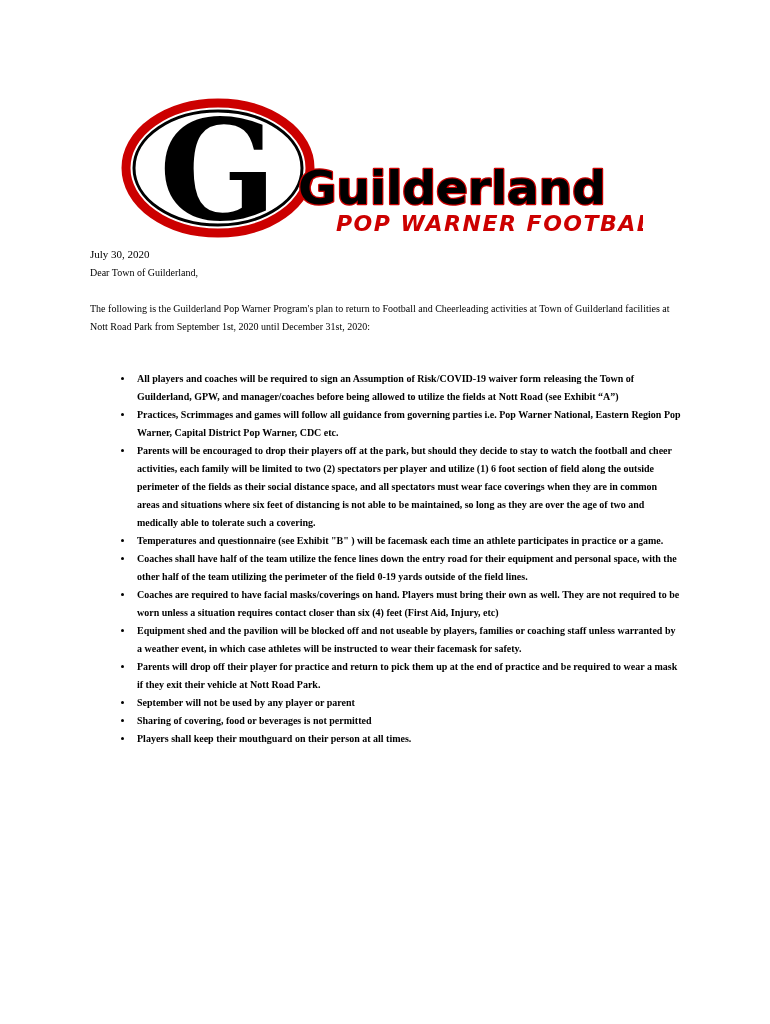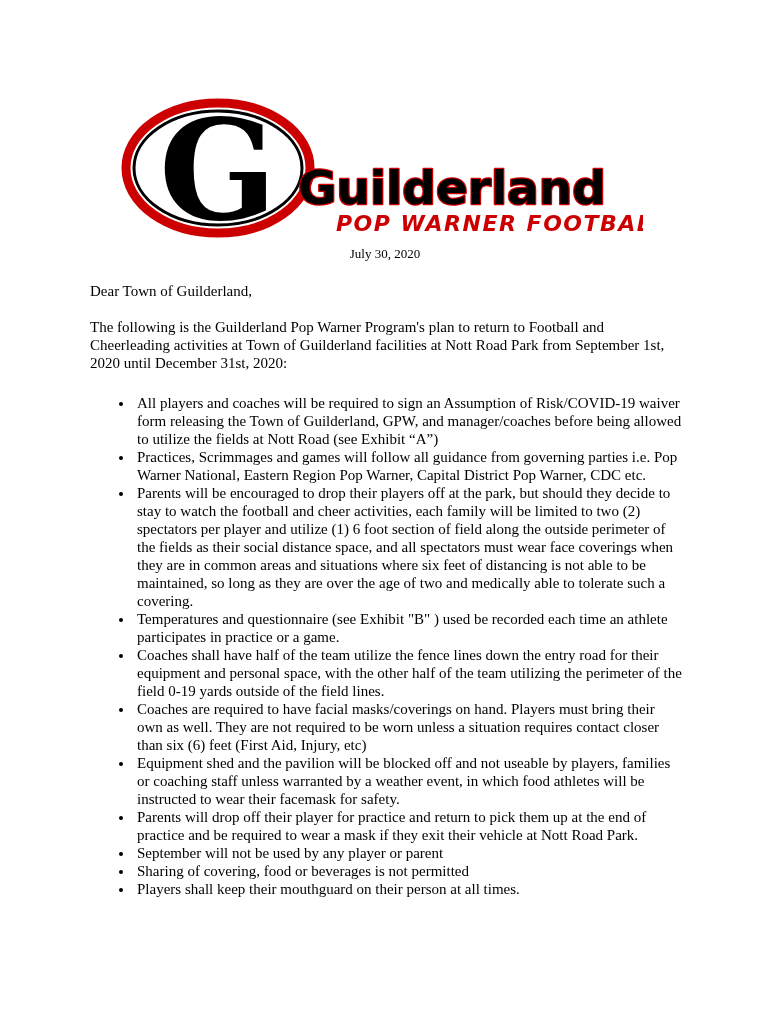--- a/index.html
+++ b/index.html
@@ -22,38 +22,39 @@
     top: 97px;
     left: 118px;
     width: 525px;
     height: 142px;
   }
   .date-line {
     position: absolute;
     top: 245px;
     left: 90px;
     width: 590px;
-    text-align: center;
-    font-size: 13px;
+    text-align: left;
+    font-size: 11px;
     line-height: 18px;
   }
   .letter-body {
     position: absolute;
-    top: 282px;
+    top: 264px;
     left: 90px;
     width: 592px;
-    font-size: 15px;
+    font-size: 10px;
     line-height: 18px;
   }
   .salutation { margin: 0 0 18px 0; }
-  .intro      { margin: 0 0 22px 0; }
+  .intro      { margin: 0 0 34px 0; }
   ul.points {
     margin: 0;
     padding: 0 0 0 44px;
     list-style: disc outside;
+    font-weight: bold;
   }
   ul.points li {
     margin: 0;
     padding-left: 3px;
   }
 </style>
 </head>
 <body>
 
 <div class="page">
@@ -70,24 +71,24 @@
 
   <div class="date-line">July 30, 2020</div>
 
   <div class="letter-body">
     <p class="salutation">Dear Town of Guilderland,</p>
     <p class="intro">The following is the Guilderland Pop Warner Program's plan to return to Football and Cheerleading activities at Town of Guilderland facilities at Nott Road Park from September 1st, 2020 until December 31st, 2020:</p>
     <ul class="points">
       <li>All players and coaches will be required to sign an Assumption of Risk/COVID-19 waiver form releasing the Town of Guilderland, GPW, and manager/coaches before being allowed to utilize the fields at Nott Road (see Exhibit “A”)</li>
       <li>Practices, Scrimmages and games will follow all guidance from governing parties i.e. Pop Warner National, Eastern Region Pop Warner, Capital District Pop Warner, CDC etc.</li>
       <li>Parents will be encouraged to drop their players off at the park, but should they decide to stay to watch the football and cheer activities, each family will be limited to two (2) spectators per player and utilize (1) 6 foot section of field along the outside perimeter of the fields as their social distance space, and all spectators must wear face coverings when they are in common areas and situations where six feet of distancing is not able to be maintained, so long as they are over the age of two and medically able to tolerate such a covering.</li>
-      <li>Temperatures and questionnaire (see Exhibit "B" ) used be recorded each time an athlete participates in practice or a game.</li>
+      <li>Temperatures and questionnaire (see Exhibit "B" ) will be facemask each time an athlete participates in practice or a game.</li>
       <li>Coaches shall have half of the team utilize the fence lines down the entry road for their equipment and personal space, with the other half of the team utilizing the perimeter of the field 0-19 yards outside of the field lines.</li>
-      <li>Coaches are required to have facial masks/coverings on hand.  Players must bring their own as well.  They are not required to be worn unless a situation requires contact closer than six (6) feet (First Aid, Injury, etc)</li>
-      <li>Equipment shed and the pavilion will be blocked off and not useable by players, families or coaching staff unless warranted by a weather event, in which food athletes will be instructed to wear their facemask for safety.</li>
+      <li>Coaches are required to have facial masks/coverings on hand.  Players must bring their own as well.  They are not required to be worn unless a situation requires contact closer than six (4) feet (First Aid, Injury, etc)</li>
+      <li>Equipment shed and the pavilion will be blocked off and not useable by players, families or coaching staff unless warranted by a weather event, in which case athletes will be instructed to wear their facemask for safety.</li>
       <li>Parents will drop off their player for practice and return to pick them up at the end of practice and be required to wear a mask if they exit their vehicle at Nott Road Park.</li>
       <li>September will not be used by any player or parent</li>
       <li>Sharing of covering, food or beverages is not permitted</li>
       <li>Players shall keep their mouthguard on their person at all times.</li>
     </ul>
   </div>
 
 </div>
 
 </body></html>

